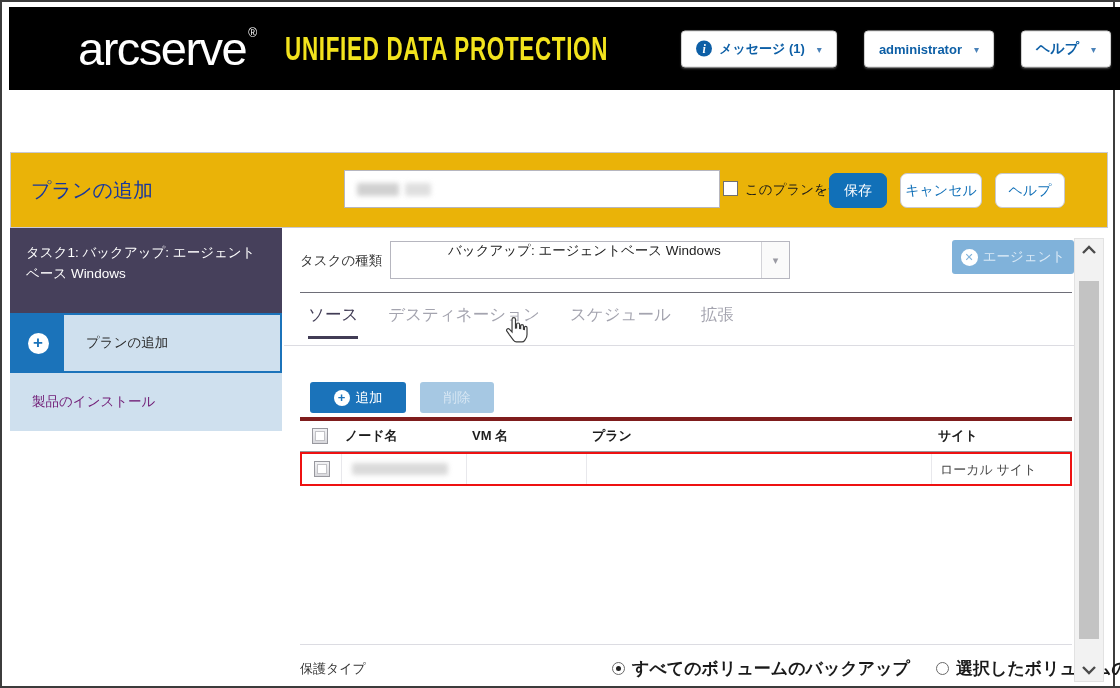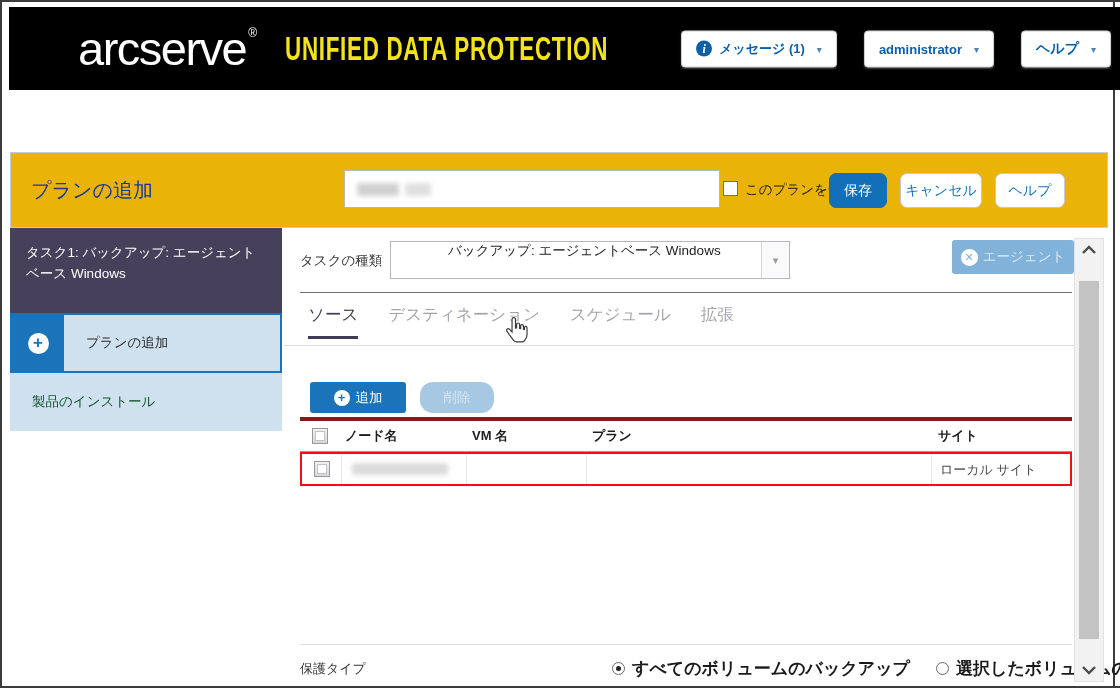--- a/index.html
+++ b/index.html
@@ -44,41 +44,41 @@
   .btn-cancel{width:82px;}
   .btn-help{width:70px;}
 
   
   .sidebar{position:absolute;left:10px;top:228px;width:272px;z-index:2;}
   .task1{background:#46405b;color:#fff;font-size:13.5px;line-height:1.55;padding:15px 16px;height:85px;box-sizing:border-box;cursor:pointer;}
   .addtask{display:flex;height:60px;border:2px solid #1b73ba;box-sizing:border-box;cursor:pointer;}
   .addtask-ic{width:52px;background:#1b73ba;display:flex;align-items:center;justify-content:center;}
   .plus-circle{width:21px;height:21px;border-radius:50%;background:#fff;color:#1b73ba;font-weight:bold;font-size:17px;line-height:20px;text-align:center;}
   .addtask-label{flex:1;background:#cfe0ee;display:flex;align-items:center;padding-left:22px;color:#2b2b2b;font-size:13.5px;}
-  .install{height:58px;background:#cfe0ee;display:flex;align-items:center;padding-left:22px;color:#14532d;font-size:13.5px;cursor:pointer;}
+  .install{height:58px;background:#cfe0ee;display:flex;align-items:center;padding-left:22px;color:#701a75;font-size:13.5px;cursor:pointer;}
 
   
   .tt-label{position:absolute;left:300px;top:252px;font-size:13.5px;color:#333;z-index:2;}
   .tt-select{position:absolute;left:390px;top:241px;width:400px;height:38px;border:1px solid #b6b6bf;background:#fff;box-sizing:border-box;display:flex;align-items:flex-start;cursor:pointer;z-index:2;padding-left:46px;}
   .tt-text{flex:1;padding-left:11px;font-size:13.5px;color:#222;white-space:nowrap;overflow:hidden;}
   .tt-arrow{width:27px;height:100%;border-left:1px solid #d3d3d8;background:#fafafa;display:flex;align-items:center;justify-content:center;color:#9a9aa3;font-size:11px;}
   .del-task{position:absolute;left:952px;top:240px;width:122px;height:34px;background:#80b2da;border-radius:3px;display:flex;align-items:center;justify-content:center;gap:5px;color:#d9e9f6;font-size:13.5px;cursor:default;z-index:2;}
   .x-circle{width:17px;height:17px;border-radius:50%;background:#fff;color:#80b2da;font-weight:bold;font-size:11px;line-height:17px;text-align:center;}
   .sep-dark{position:absolute;left:300px;top:292px;width:772px;border-top:1px solid #6e6e78;z-index:2;}
 
   .tabs{position:absolute;left:308px;top:304px;display:flex;gap:30px;z-index:2;}
   .tab{font-size:16.5px;color:#a4a4af;padding-bottom:10px;cursor:pointer;white-space:nowrap;}
   .tab.active{color:#413c55;border-bottom:3px solid #413c55;}
   .tabs-line{position:absolute;left:284px;top:345px;width:790px;border-top:1px solid #dcdce2;z-index:2;}
 
   .cursor{position:absolute;left:504px;top:316px;z-index:6;}
 
   .toolbar-add{position:absolute;left:310px;top:382px;width:96px;height:31px;background:#1b73ba;border-radius:3px;color:#fff;font-size:13.5px;display:flex;align-items:center;justify-content:center;gap:6px;cursor:pointer;z-index:2;}
   .toolbar-add .plus-circle{width:16px;height:16px;font-size:13px;line-height:15px;}
-  .toolbar-del{position:absolute;left:420px;top:382px;width:74px;height:31px;background:#a6c8e3;border-radius:13px;color:#d6e6f3;font-size:13.5px;display:flex;align-items:center;justify-content:center;cursor:default;z-index:2;}
+  .toolbar-del{position:absolute;left:420px;top:382px;width:74px;height:31px;background:#a6c8e3;border-radius:3px;color:#d6e6f3;font-size:13.5px;display:flex;align-items:center;justify-content:center;cursor:default;z-index:2;}
 
   .table{position:absolute;left:300px;top:417px;width:772px;height:228px;border-top:4px solid #7f1d1d;border-bottom:1px solid #dcdce2;box-sizing:border-box;z-index:2;background:#fff;}
   .thead{display:flex;height:30px;align-items:center;border-bottom:1px solid #97979d;font-weight:bold;font-size:13px;color:#1c1c1c;}
   .col-cb{width:40px;display:flex;justify-content:center;box-sizing:border-box;}
   .col-node{width:125px;box-sizing:border-box;padding-left:5px;}
   .col-vm{width:120px;box-sizing:border-box;padding-left:7px;}
   .col-plan{width:345px;box-sizing:border-box;padding-left:7px;}
   .col-site{flex:1;box-sizing:border-box;padding-left:8px;}
   .bevel-cb{display:inline-block;width:14px;height:14px;border:1px solid #98989e;background:linear-gradient(#f2f2f4,#d8d8dc);position:relative;cursor:pointer;}
   .bevel-cb::after{content:"";position:absolute;left:2px;top:2px;width:8px;height:8px;background:#fff;border:1px solid #c2c2c6;}

